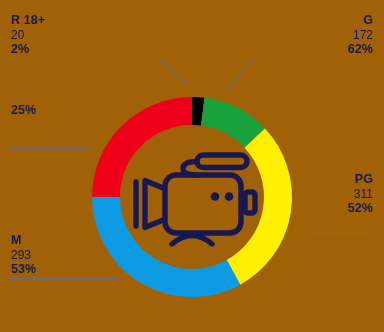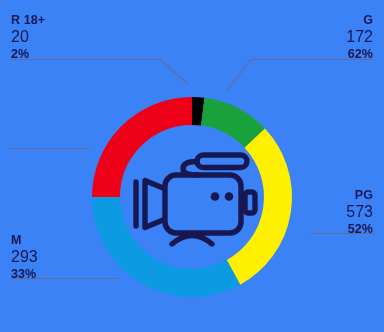--- a/index.html
+++ b/index.html
@@ -8,52 +8,52 @@
     padding: 0;
     background: #ffffff;
   }
   body {
     font-family: "Liberation Sans", sans-serif;
   }
   #canvas {
     position: relative;
     width: 384px;
     height: 332px;
-    background: #3b82f6;
+    background: #a16207;
     overflow: hidden;
   }
   
   .label-block {
     position: absolute;
     color: #171752;
     line-height: 1.18;
     white-space: nowrap;
   }
   .label-block .lbl-name {
     font-size: 12.5px;
     font-weight: bold;
     letter-spacing: 0.1px;
   }
   .label-block .lbl-count {
-    font-size: 16px;
+    font-size: 12px;
     font-weight: normal;
   }
   .label-block .lbl-pct {
     font-size: 12.5px;
     font-weight: bold;
     letter-spacing: 0.1px;
   }
   .label-left  { text-align: left; }
   .label-right { text-align: right; }
 
   
   #label-r18   { left: 11px;  top: 13px; }
   #label-g     { right: 11px; top: 13px; }
   #label-ma15  { left: 11px;  top: 103px; }
-  #label-pg    { right: 11px; top: 188px; }
+  #label-pg    { right: 11px; top: 172px; }
   #label-m     { left: 11px;  top: 233px; }
 
   
   #leaders, #donut, #camera {
     position: absolute;
     left: 0;
     top: 0;
     width: 384px;
     height: 332px;
   }
@@ -126,27 +126,28 @@
     <div class="lbl-pct">2%</div>
   </div>
 
   <div class="label-block label-right" id="label-g">
     <div class="lbl-name">G</div>
     <div class="lbl-count">172</div>
     <div class="lbl-pct">62%</div>
   </div>
 
   <div class="label-block label-left" id="label-ma15">
+    <div class="lbl-pct">25%</div>
   </div>
 
   <div class="label-block label-right" id="label-pg">
     <div class="lbl-name">PG</div>
-    <div class="lbl-count">573</div>
+    <div class="lbl-count">311</div>
     <div class="lbl-pct">52%</div>
   </div>
 
   <div class="label-block label-left" id="label-m">
     <div class="lbl-name">M</div>
     <div class="lbl-count">293</div>
-    <div class="lbl-pct">33%</div>
+    <div class="lbl-pct">53%</div>
   </div>
 
 </div>
 
 </body></html>

